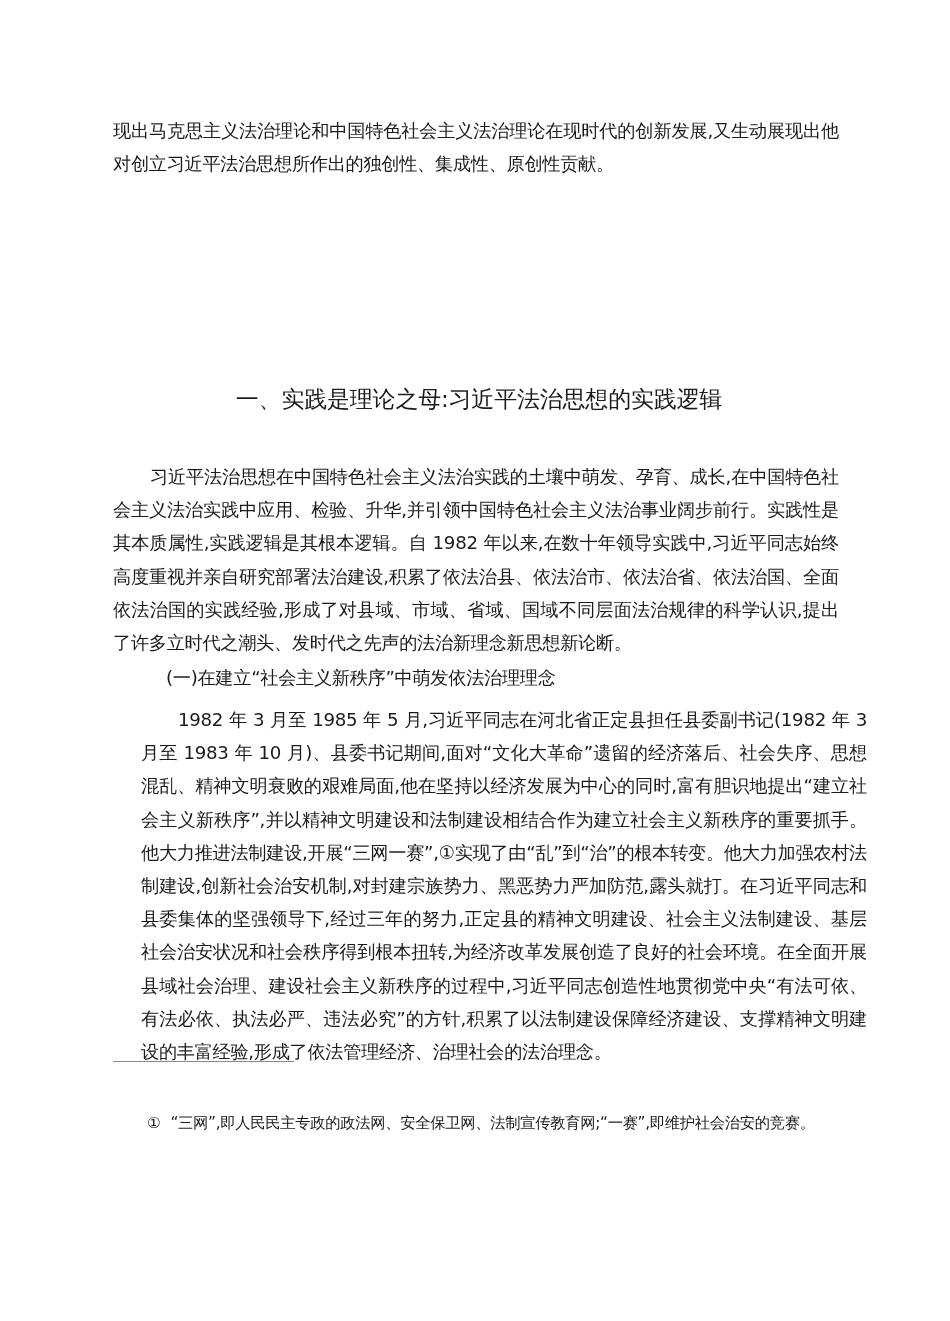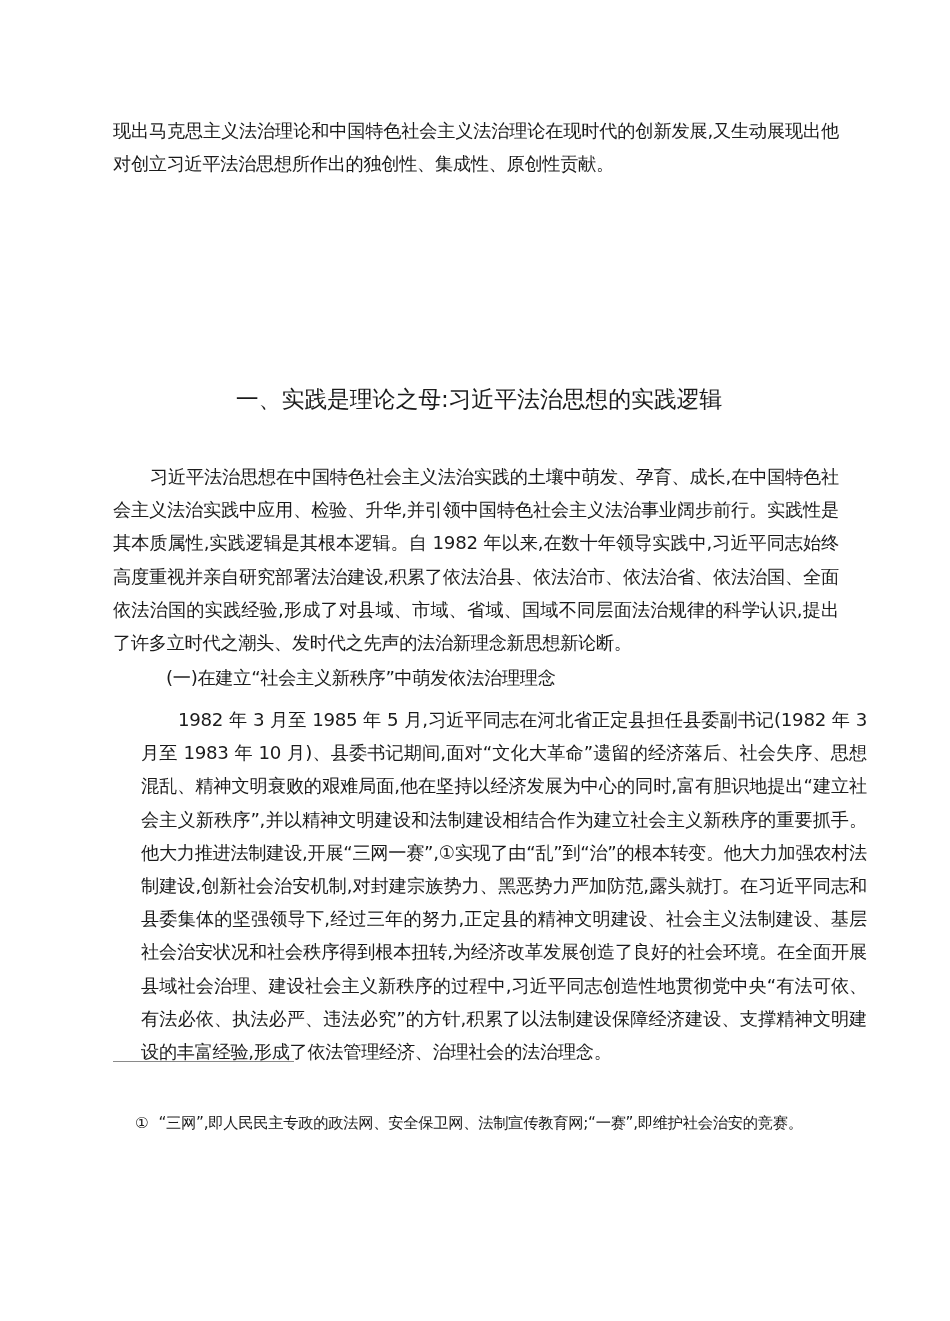--- a/index.html
+++ b/index.html
@@ -62,21 +62,21 @@
     .footnote-rule {
       position: absolute;
       left: 113px;
       top: 1061px;
       width: 181px;
       height: 0;
       border-top: 1px solid #8a8a8a;
     }
     .footnote {
       position: absolute;
-      left: 135px;
+      left: 147px;
       top: 1110px;
       margin: 0;
       font-size: 15.3px;
       line-height: 26px;
       letter-spacing: -0.3px;
       white-space: nowrap;
     }
     .fn-mark {
       margin-right: 10px;
     }

